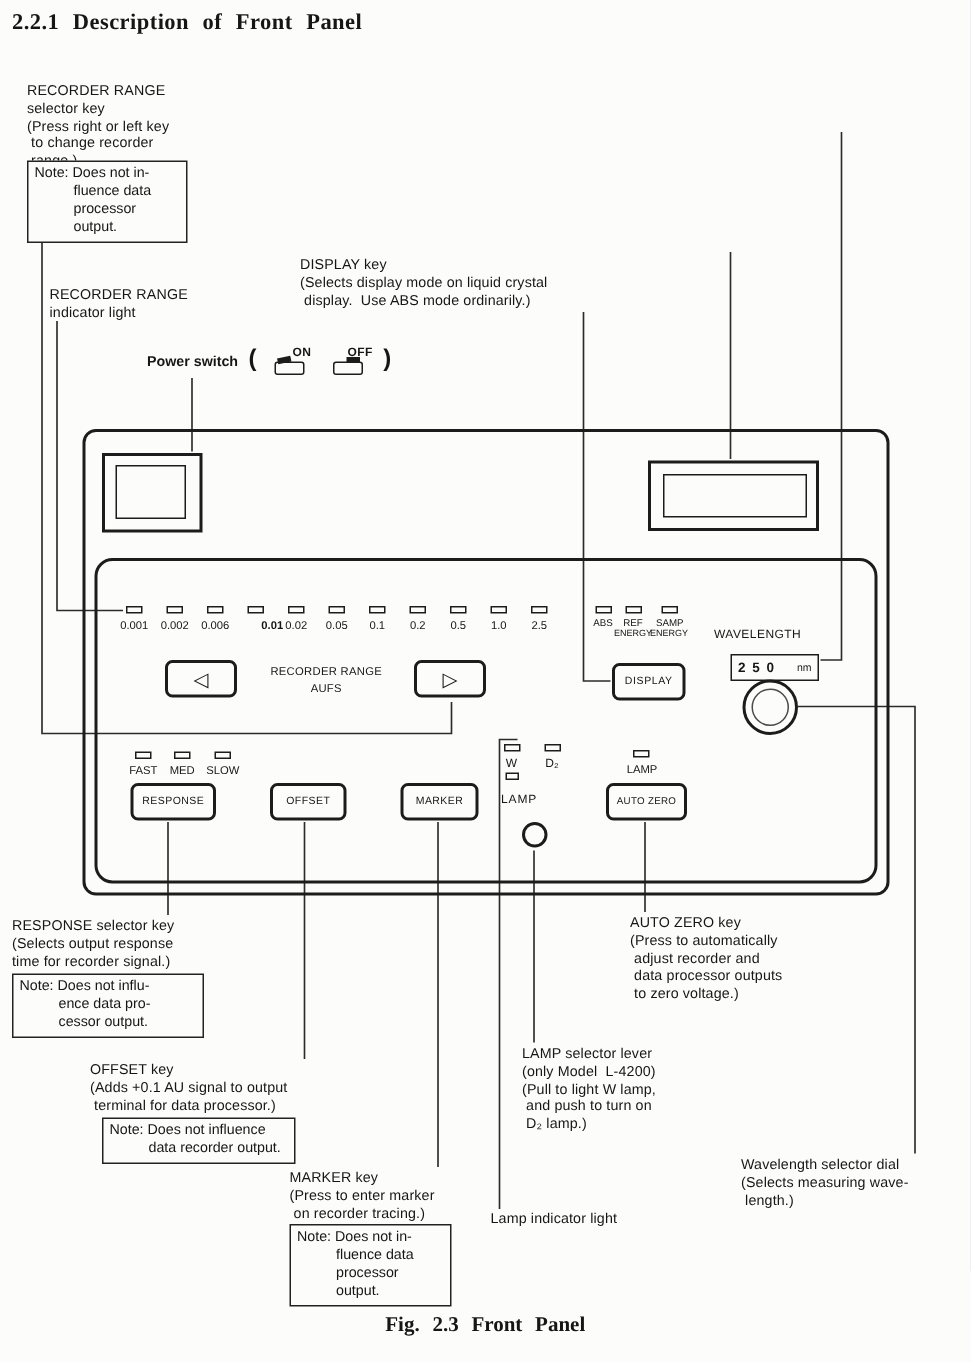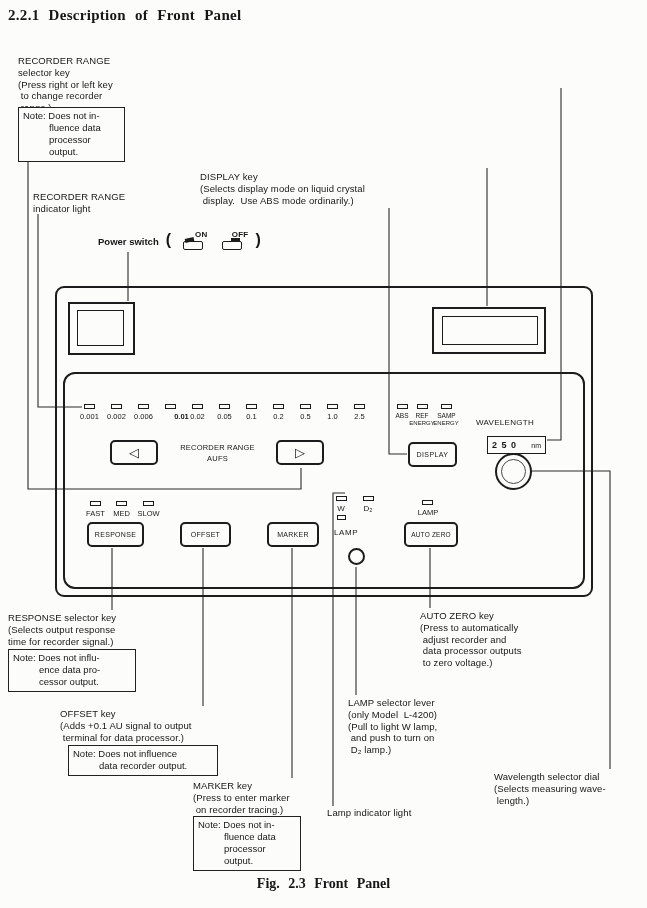--- a/index.html
+++ b/index.html
@@ -225,21 +225,21 @@
   <div class="ann" style="left:8px; top:612px;">RESPONSE selector key
 (Selects output response
 time for recorder signal.)</div>
   <div class="note" style="left:8px; top:649px; width:128px;">Note: Does not influ-
 ence data pro-
 cessor output.</div>
 
   <div class="ann" style="left:60px; top:708px;">OFFSET key
 (Adds +0.1 AU signal to output
  terminal for data processor.)</div>
-  <div class="note" style="left:68px; top:745px; width:150px;">Note: Does not influence
+  <div class="note" style="left:68px; top:745px; width:129px;">Note: Does not influence
 data recorder output.</div>
 
   <div class="ann" style="left:193px; top:780px;">MARKER key
 (Press to enter marker
  on recorder tracing.)</div>
   <div class="note" style="left:193px; top:816px; width:108px;">Note: Does not in-
 fluence data
 processor
 output.</div>
 

